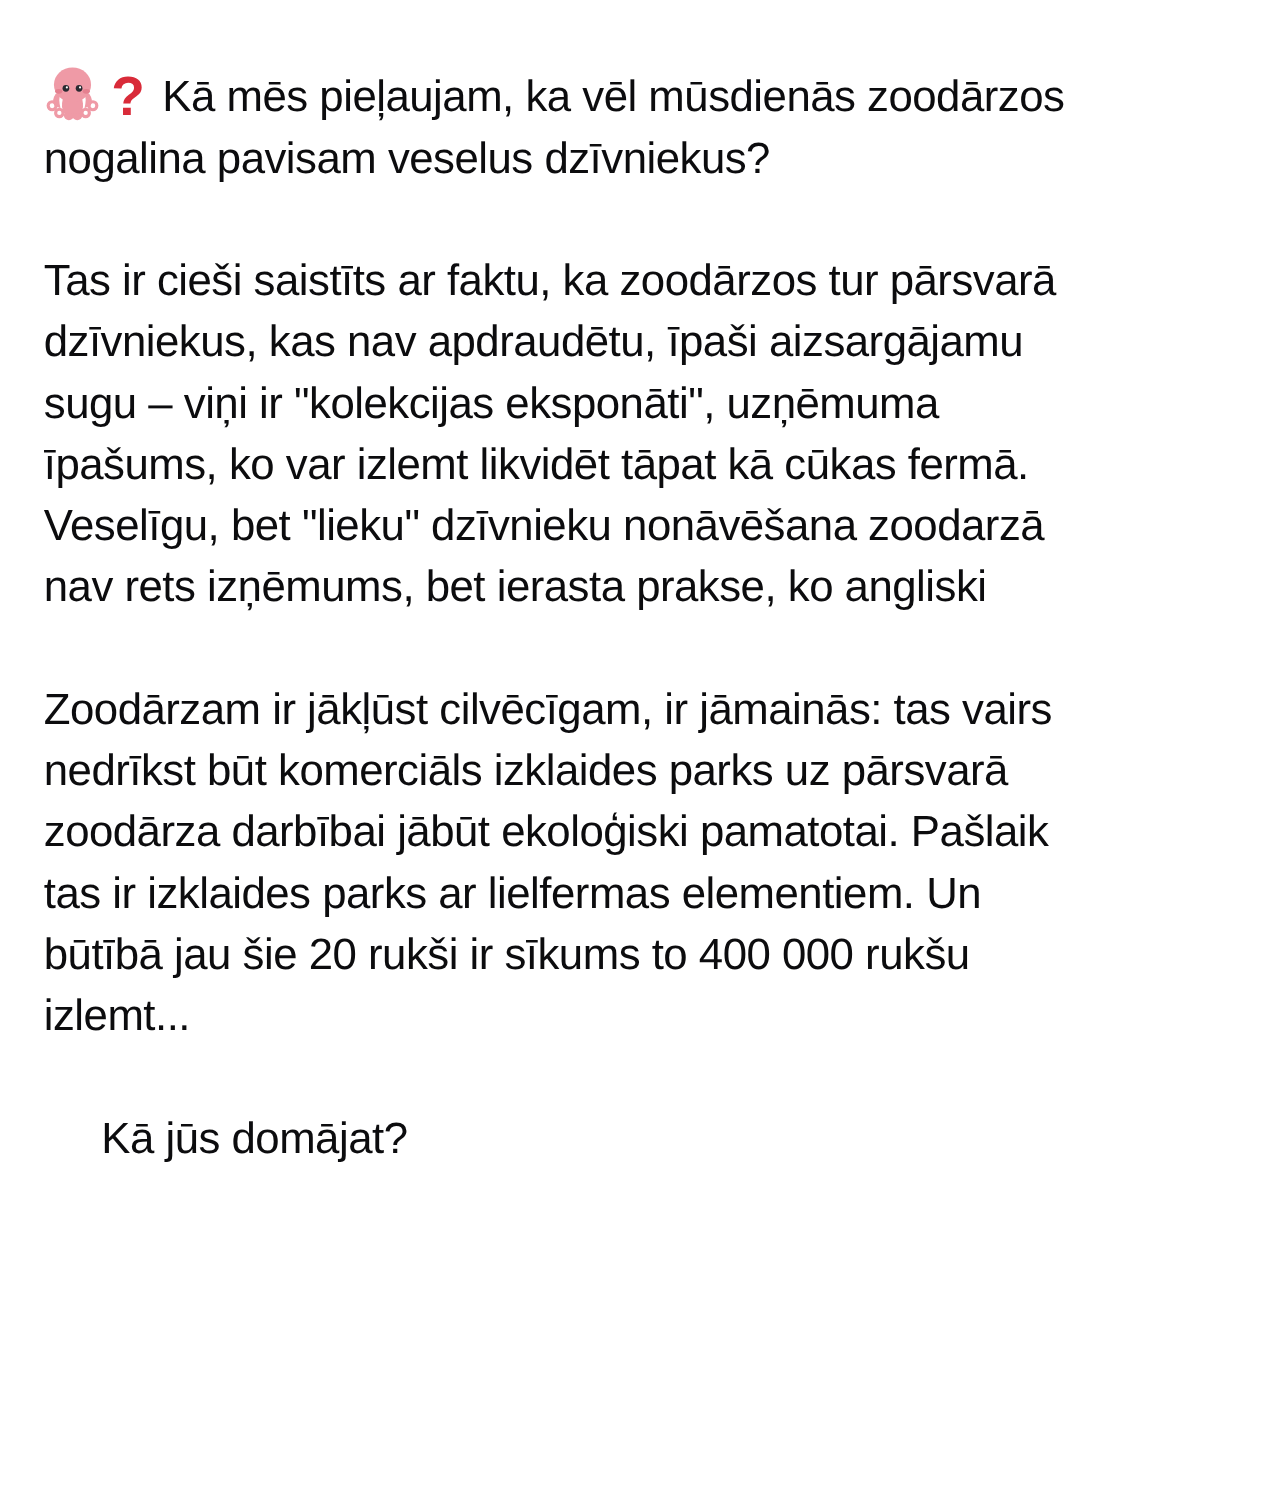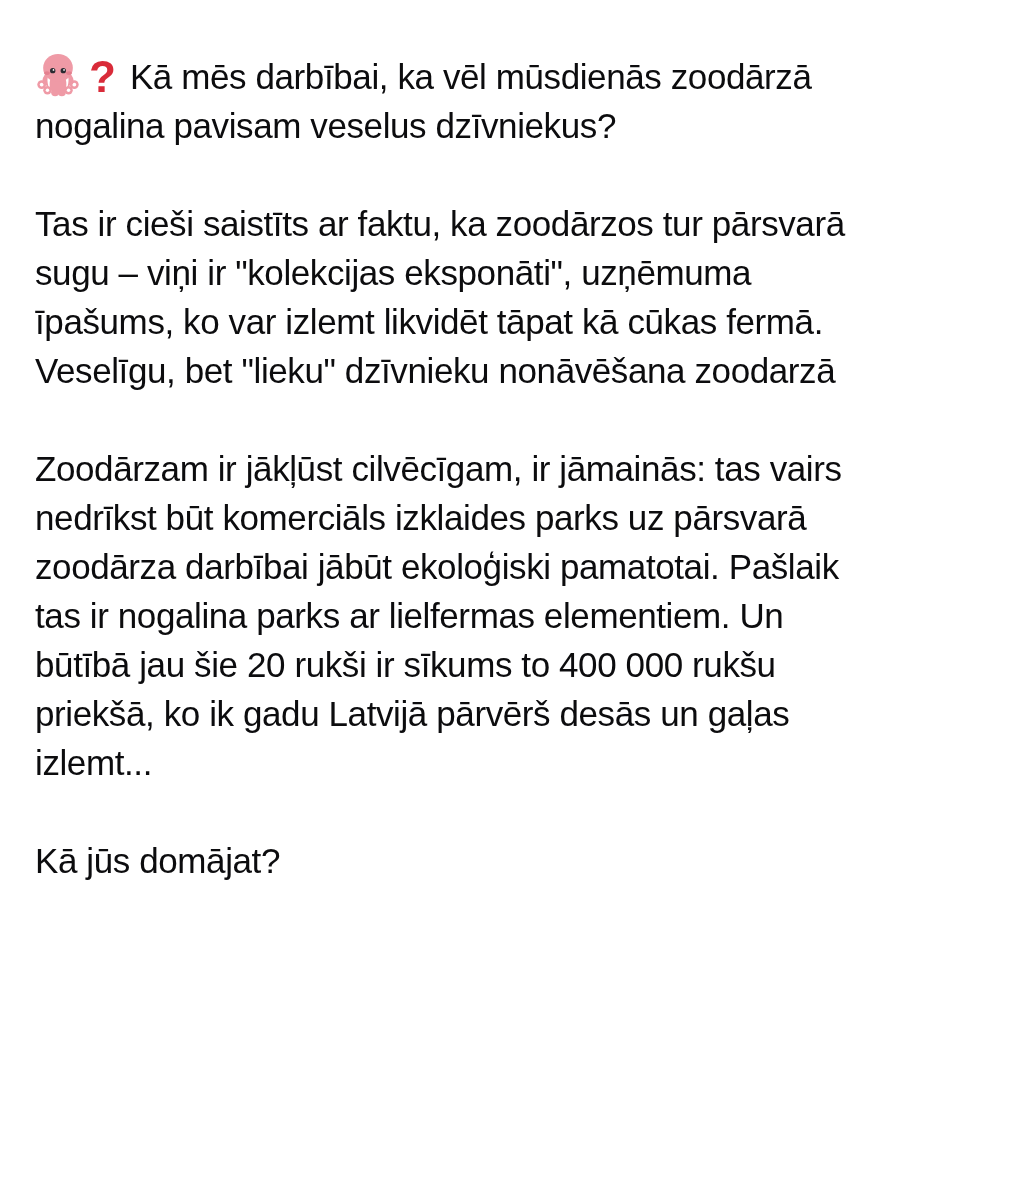--- a/index.html
+++ b/index.html
@@ -15,20 +15,21 @@
     color: #0c0c0e;
     font-size: 35px;
     line-height: 49px;
     letter-spacing: -0.4px;
   }
   .post p {
     margin: 0 0 49px 0;
   }
   .post p:last-child {
     margin-bottom: 0;
+    margin-left: 46px;
   }
   .line {
     display: block;
     white-space: nowrap;
   }
   .line-inline {
     display: block;
     white-space: nowrap;
   }
   .emoji {
@@ -78,39 +79,40 @@
           <ellipse cx="24" cy="16.5" rx="15.5" ry="14.5" fill="#ef9aa6"></ellipse>
 
           <ellipse cx="12.5" cy="22" rx="3" ry="2" fill="#e4808f"></ellipse>
           <ellipse cx="35.5" cy="22" rx="3" ry="2" fill="#e4808f"></ellipse>
 
           <circle cx="18.5" cy="19.5" r="2.8" fill="#2a2a31"></circle>
           <circle cx="29.5" cy="19.5" r="2.8" fill="#2a2a31"></circle>
           <circle cx="19.3" cy="18.7" r="0.9" fill="#ffffff"></circle>
           <circle cx="30.3" cy="18.7" r="0.9" fill="#ffffff"></circle>
         </svg>
-      </span><span class="qmark">?</span><span>Kā mēs darbībai, ka vēl mūsdienās zoodārzā</span>
+      </span><span class="qmark">?</span><span>Kā mēs pieļaujam, ka vēl mūsdienās zoodārzos</span>
     </span>
     <span class="line">nogalina pavisam veselus dzīvniekus?</span>
   </p>
 
   <p>
     <span class="line">Tas ir cieši saistīts ar faktu, ka zoodārzos tur pārsvarā</span>
+    <span class="line">dzīvniekus, kas nav apdraudētu, īpaši aizsargājamu</span>
     <span class="line">sugu – viņi ir "kolekcijas eksponāti", uzņēmuma</span>
     <span class="line">īpašums, ko var izlemt likvidēt tāpat kā cūkas fermā.</span>
     <span class="line">Veselīgu, bet "lieku" dzīvnieku nonāvēšana zoodarzā</span>
+    <span class="line">nav rets izņēmums, bet ierasta prakse, ko angliski</span>
   </p>
 
   <p>
     <span class="line">Zoodārzam ir jākļūst cilvēcīgam, ir jāmainās: tas vairs</span>
     <span class="line">nedrīkst būt komerciāls izklaides parks uz pārsvarā</span>
     <span class="line">zoodārza darbībai jābūt ekoloģiski pamatotai. Pašlaik</span>
-    <span class="line">tas ir nogalina parks ar lielfermas elementiem. Un</span>
+    <span class="line">tas ir izklaides parks ar lielfermas elementiem. Un</span>
     <span class="line">būtībā jau šie 20 rukši ir sīkums to 400 000 rukšu</span>
-    <span class="line">priekšā, ko ik gadu Latvijā pārvērš desās un gaļas</span>
     <span class="line">izlemt...</span>
   </p>
 
   <p>
     <span class="line">Kā jūs domājat?</span>
   </p>
 
 </div>
 
 </body></html>

